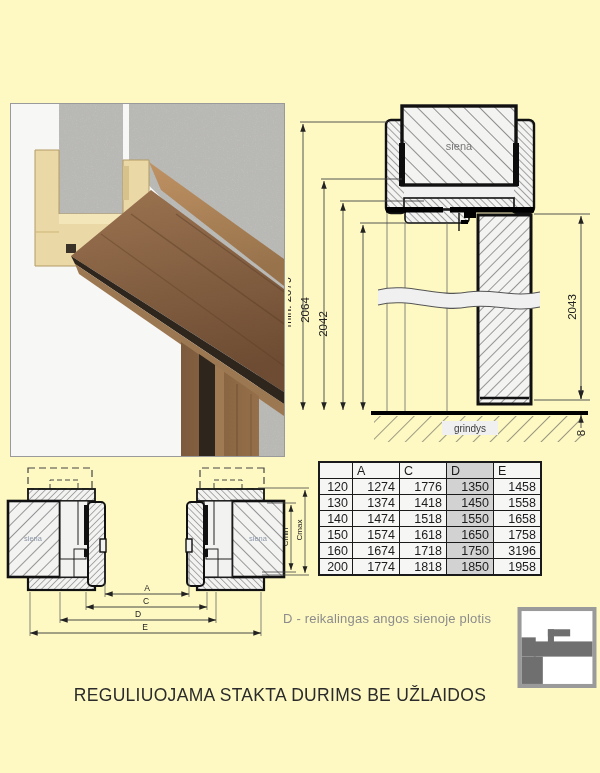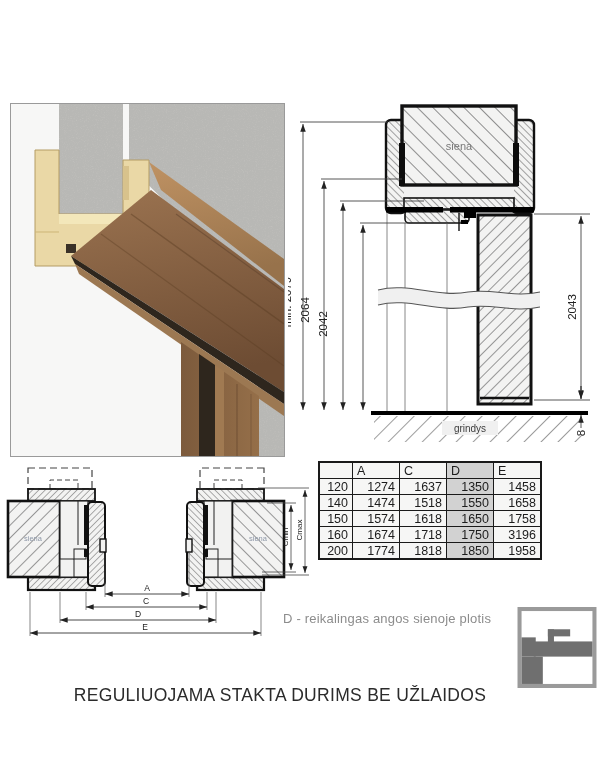--- a/index.html
+++ b/index.html
@@ -1,16 +1,16 @@
 <!DOCTYPE html>
 <html><head>
 <meta charset="utf-8">
 <style>
   html,body{margin:0;padding:0;background:#e4e4e4;}
-  .page{position:relative;width:600px;height:773px;background:#ffffff;overflow:hidden;
+  .page{position:relative;width:600px;height:773px;background:#fef9c3;overflow:hidden;
         font-family:"Liberation Sans",sans-serif;}
   .photo{position:absolute;left:10px;top:103px;width:273px;height:352px;
          border:1px solid #9a9a9a;background:#f7f7f6;}
   .topdraw{position:absolute;left:288px;top:100px;width:312px;height:352px;}
   .plandraw{position:absolute;left:5px;top:458px;width:312px;height:182px;}
   table.size{position:absolute;left:318px;top:461px;border-collapse:collapse;
              font-size:12.5px;color:#1c1c1c;}
   table.size th,table.size td{border:1px solid #1a1a1a;height:15px;padding:0 4px;
              font-weight:normal;background:#f6f6f5;}
   table.size th{text-align:left;width:38px;}
@@ -245,23 +245,30 @@
           <th>A</th>
           <th>C</th>
           <th class="colD">D</th>
           <th>E</th>
         </tr>
       </thead>
     <tbody>
         <tr>
           <td>120</td>
           <td>1274</td>
-          <td>1637</td>
+          <td>1776</td>
           <td class="colD">1350</td>
           <td>1458</td>
+        </tr>
+        <tr>
+          <td>130</td>
+          <td>1374</td>
+          <td>1418</td>
+          <td class="colD">1450</td>
+          <td>1558</td>
         </tr>
         <tr>
           <td>140</td>
           <td>1474</td>
           <td>1518</td>
           <td class="colD">1550</td>
           <td>1658</td>
         </tr>
         <tr>
           <td>150</td>

